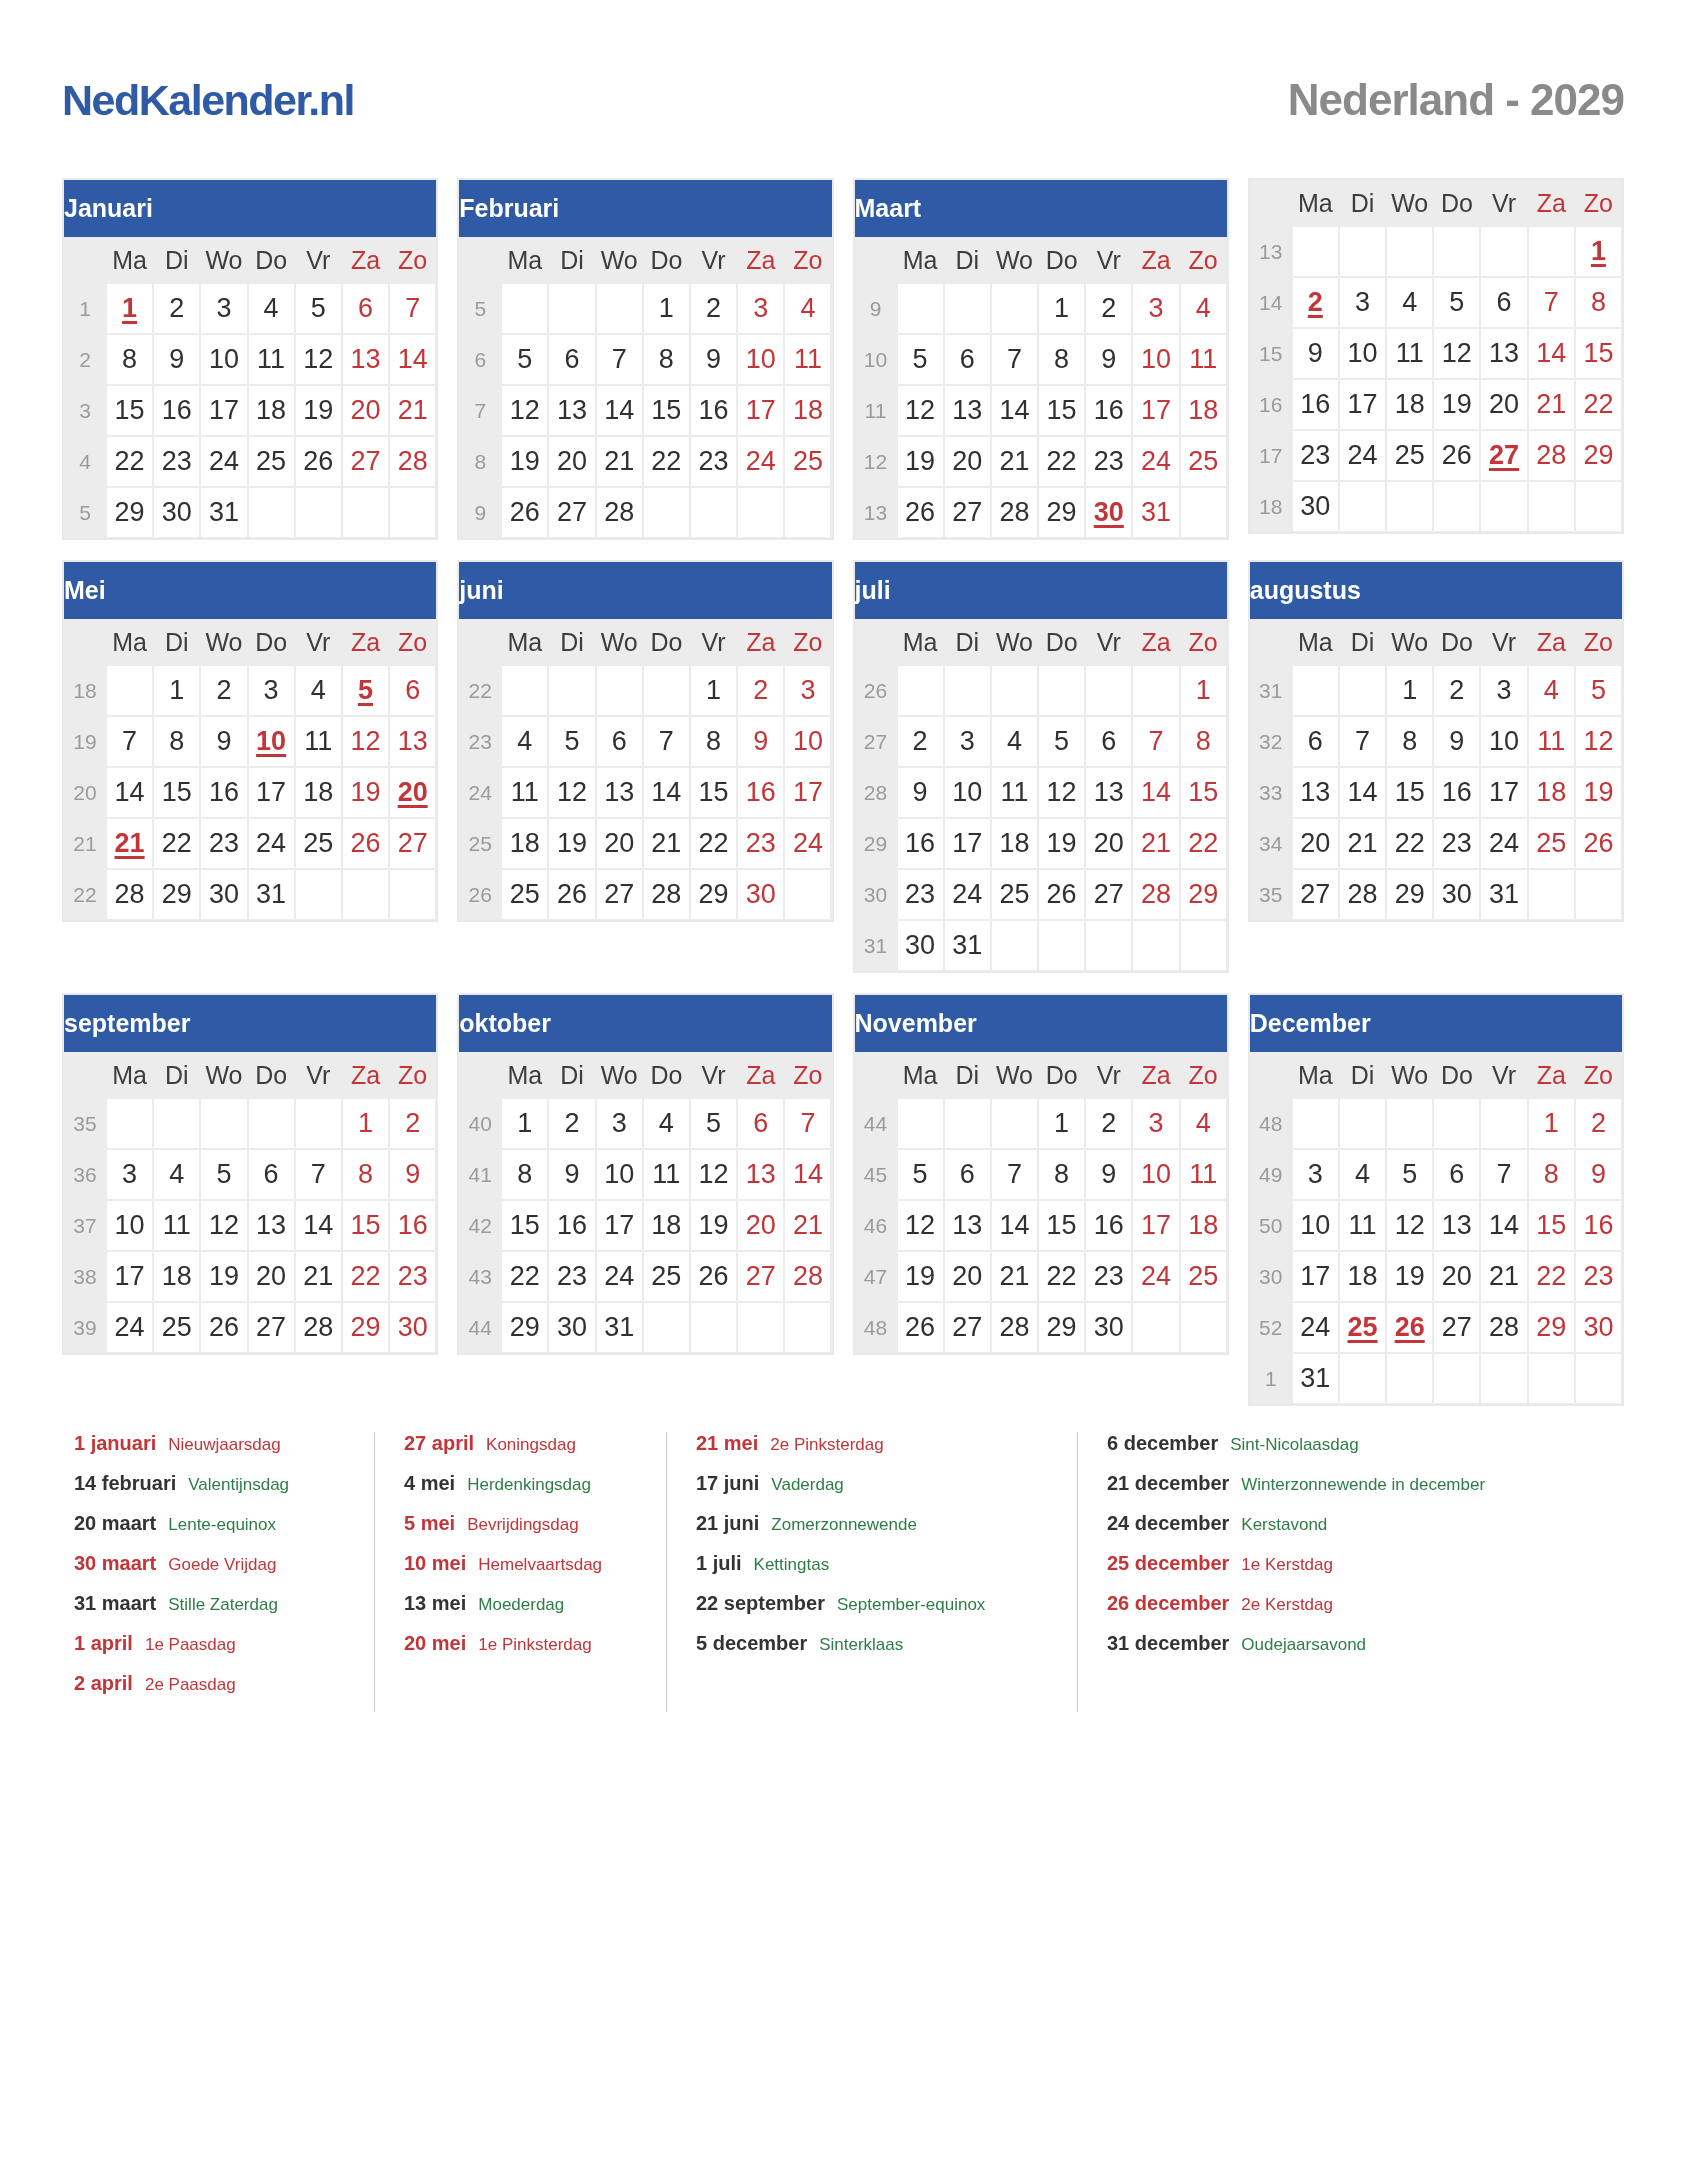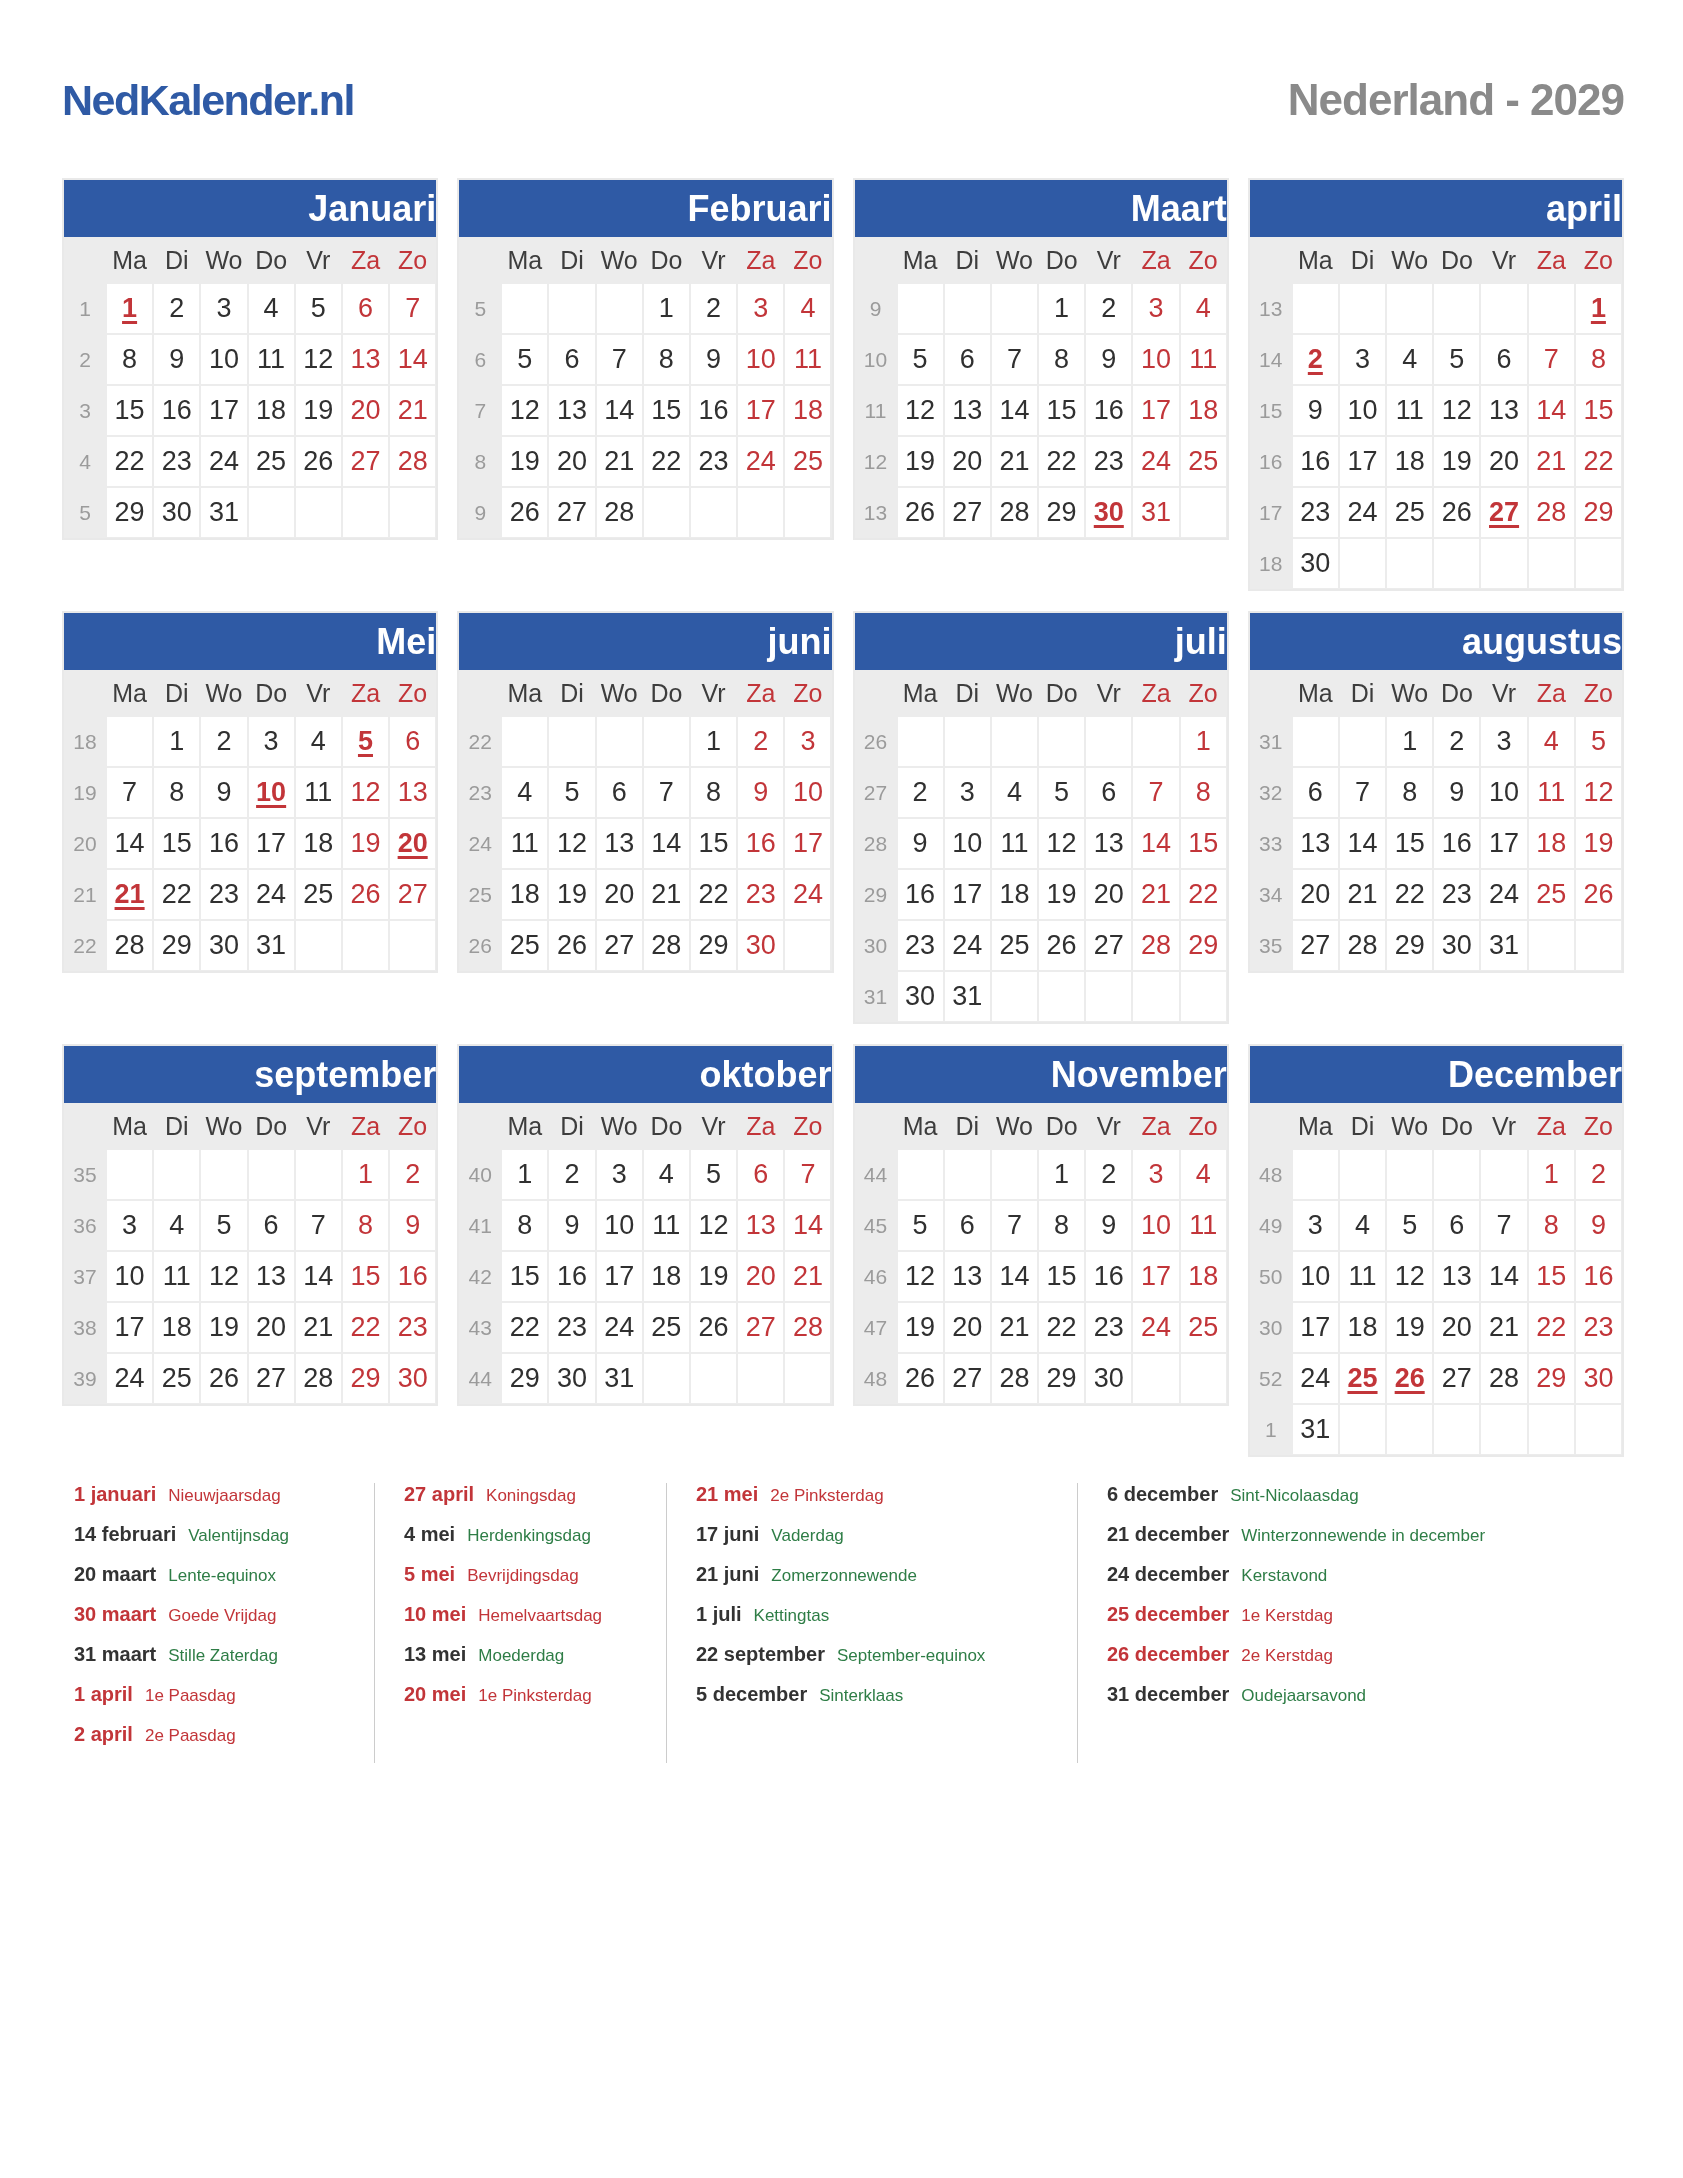--- a/index.html
+++ b/index.html
@@ -23,22 +23,22 @@
   }
   .logo{ font-size:43px; font-weight:bold; color:var(--blue); letter-spacing:-1.5px; }
   .year{ font-size:44px; font-weight:bold; color:var(--year-gray); letter-spacing:-1px; }
 
   .months{
     display:grid; grid-template-columns:repeat(4,1fr);
     column-gap:19px; row-gap:20px; align-items:start;
   }
   .month{ border:2px solid #e9e9e9; }
   .mtitle{
-    background:var(--blue); color:#fff; font-size:36px; font-weight:bold;
-    text-align:right; height:57px; line-height:57px;
+    background:var(--blue); color:#fff; font-size:25px; font-weight:bold;
+    text-align:left; height:57px; line-height:57px;
   }
   .mgrid{
     display:grid; grid-template-columns:42px repeat(7,1fr);
     background:var(--cell-line);
   }
   .mgrid > div{ display:flex; align-items:center; justify-content:center; }
   .dh{ height:46px; font-size:25px; color:#3d3d3d; font-weight:normal; }
   .wn{ font-size:21px; color:#9b9b9b; }
   .day{
     height:51px; background:#fff; border:1px solid var(--cell-line);
@@ -229,21 +229,20 @@
           <div class="day">26</div>
           <div class="day">27</div>
           <div class="day">28</div>
           <div class="day">29</div>
           <div class="day hol">30</div>
           <div class="day red">31</div>
           <div class="day red"></div>
         </div>
       </div>
       <div class="month">
-        <div class="mtitle">april</div>
         <div class="mgrid">
           <div class="wn"></div>
           <div class="dh">Ma</div>
           <div class="dh">Di</div>
           <div class="dh">Wo</div>
           <div class="dh">Do</div>
           <div class="dh">Vr</div>
           <div class="dh red">Za</div>
           <div class="dh red">Zo</div>
           <div class="wn">13</div>

